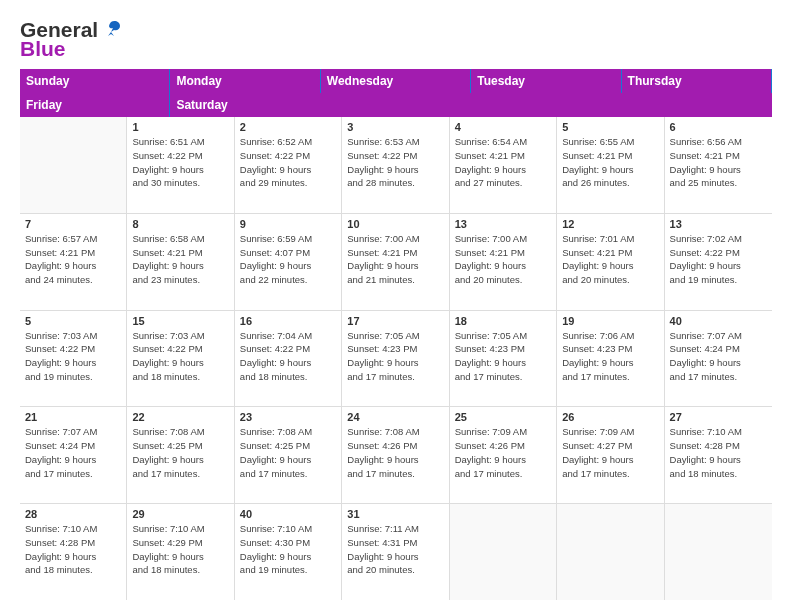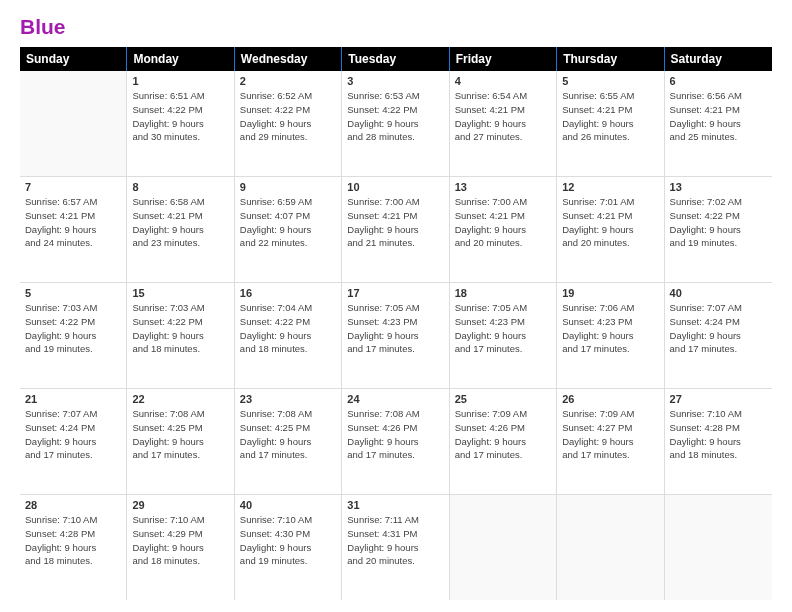--- a/index.html
+++ b/index.html
@@ -42,22 +42,22 @@
       color: #555;
       margin-top: 2px;
     }
     .calendar {
       flex: 1;
       display: flex;
       flex-direction: column;
     }
     .cal-header-row {
       display: grid;
-      grid-template-columns: repeat(7, 1fr);
-      background: #000000;
+      grid-template-columns: repeat(5, 1fr);
+      background: #a21caf;
     }
     .cal-header-cell {
       color: #fff;
       font-size: 12px;
       font-weight: bold;
       padding: 5px 6px;
       border-right: 1px solid #1976d2;
     }
     .cal-header-cell:last-child { border-right: none; }
     .cal-body {
@@ -91,36 +91,45 @@
       line-height: 1.45;
       color: #444;
     }
   </style>
 </head>
 <body>
 
 <div class="page">
   <div class="header">
     <div class="logo">
+      <div style="display:flex;align-items:center;gap:2px;">
+        <span style="font-size:21px;font-weight:bold;color:#333;line-height:1;">
+          <span style="color:#333;">General</span>
+        </span>
+        <svg width="22" height="22" viewBox="0 0 22 22">
+          <path d="M11 4 C14 2, 20 3, 20 8 C20 11, 17 13, 14 12 L11 14 L13 10 C10 11, 7 9, 11 4Z" fill="#1565c0"></path>
+          <path d="M11 14 L8 18 L11 16 L14 18 Z" fill="#1565c0"></path>
+        </svg>
+      </div>
       <div style="font-size:21px;font-weight:bold;color:#a21caf;line-height:1;margin-top:-2px;">Blue</div>
     </div>
     <div class="title-block">
       <div class="month-title"></div>
       <div class="subtitle"></div>
     </div>
   </div>
 
   <div class="calendar">
     <div class="cal-header-row">
     <div class="cal-header-cell">Sunday</div>
         <div class="cal-header-cell">Monday</div>
         <div class="cal-header-cell">Wednesday</div>
         <div class="cal-header-cell">Tuesday</div>
+        <div class="cal-header-cell">Thursday</div>
         <div class="cal-header-cell">Friday</div>
-        <div class="cal-header-cell">Thursday</div>
         <div class="cal-header-cell">Saturday</div>
       </div>
     <div class="cal-body">
     <div class="cal-week">
           <div class="cal-cell empty"></div>
           <div class="cal-cell">
             <div class="day-num">1</div>
             <div class="day-info" style="white-space: pre-line;">Sunrise: 6:51 AM
 Sunset: 4:22 PM
 Daylight: 9 hours

